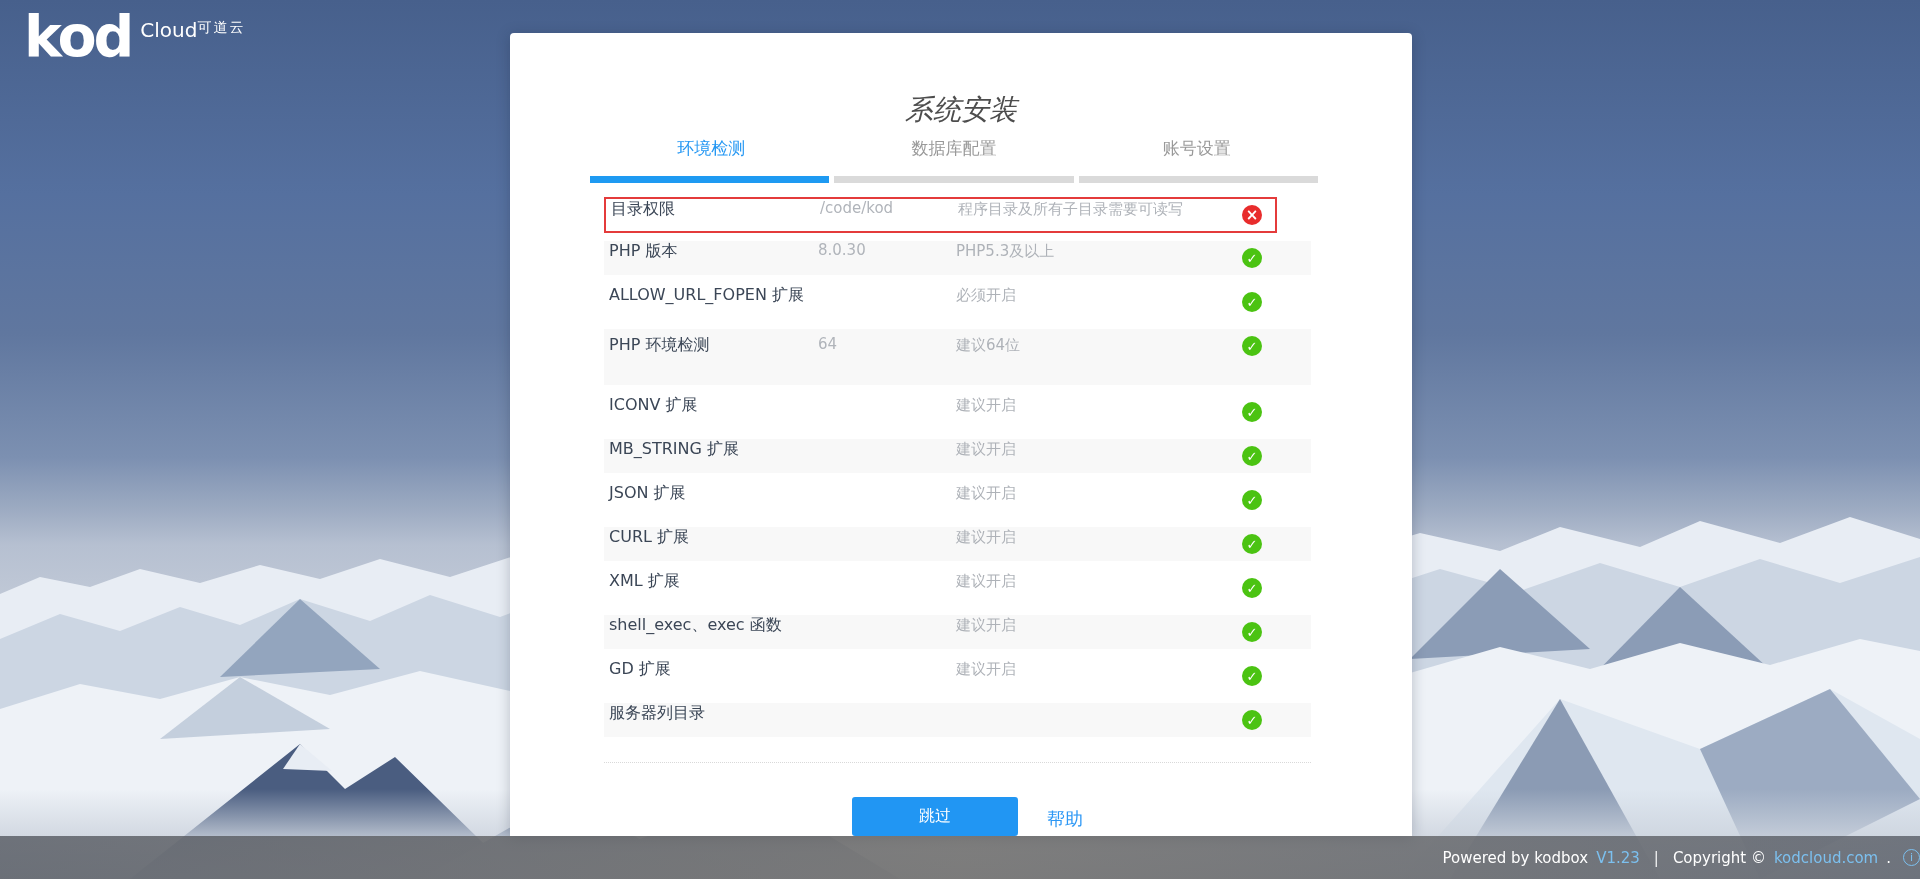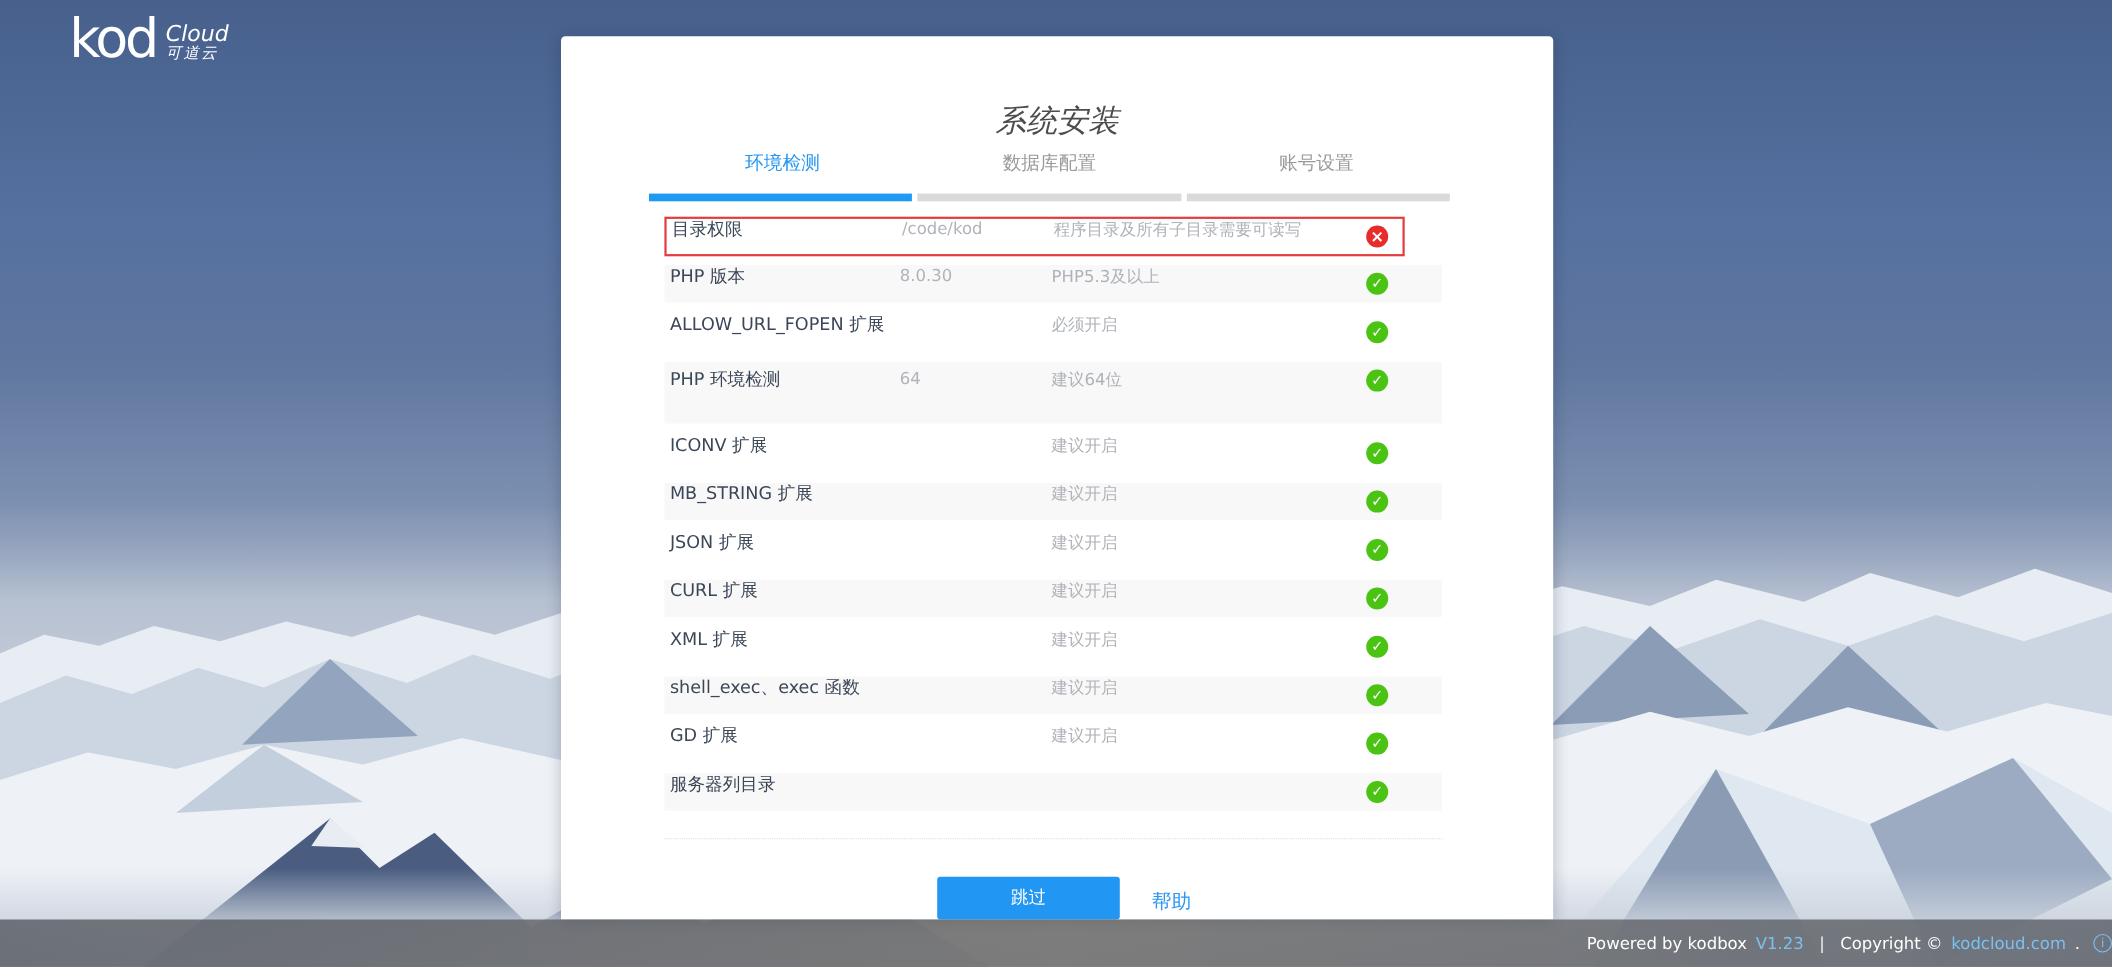--- a/index.html
+++ b/index.html
@@ -8,22 +8,22 @@
 
   
   .bg { position:absolute; inset:0;
     background:linear-gradient(to bottom,
       #47608c 0%, #55709f 22%, #60779f 38%, #7c90b1 52%, #9dabc2 58%, #b6c0d1 62%, #c3cbd8 70%);
   }
   .mountains { position:absolute; left:0; bottom:0; width:1920px; height:380px; }
 
   
   .logo { position:absolute; left:24px; top:12px; display:flex; color:#fff; }
-  .logo-kod { font-size:49px; font-weight:normal; letter-spacing:-3px; line-height:48px;margin-left:39px; }
-  .logo-right { margin-left:9px; padding-top:7px; display:flex; flex-direction:column;font-style:italic; }
+  .logo-kod { font-size:57px; font-weight:bold; letter-spacing:-3px; line-height:48px; }
+  .logo-right { margin-left:9px; padding-top:7px; display:flex; flex-direction:row; }
   .logo-cloud { font-size:20px; line-height:22px; font-weight:500; }
   .logo-cn { font-size:14px; line-height:17px; letter-spacing:2px; }
 
   
   .card { position:absolute; left:510px; top:33px; width:902px; height:803px;
     background:#fff; border-radius:4px 4px 0 0; box-shadow:0 2px 14px rgba(20,30,50,.25); }
   .card-title { position:absolute; top:58px; left:0; width:100%; text-align:center;
     font-size:28px; font-weight:normal; color:#4d4d4d;font-style:italic; }
 
   .tabs { position:absolute; left:80px; top:104px; width:728px; display:flex; }

